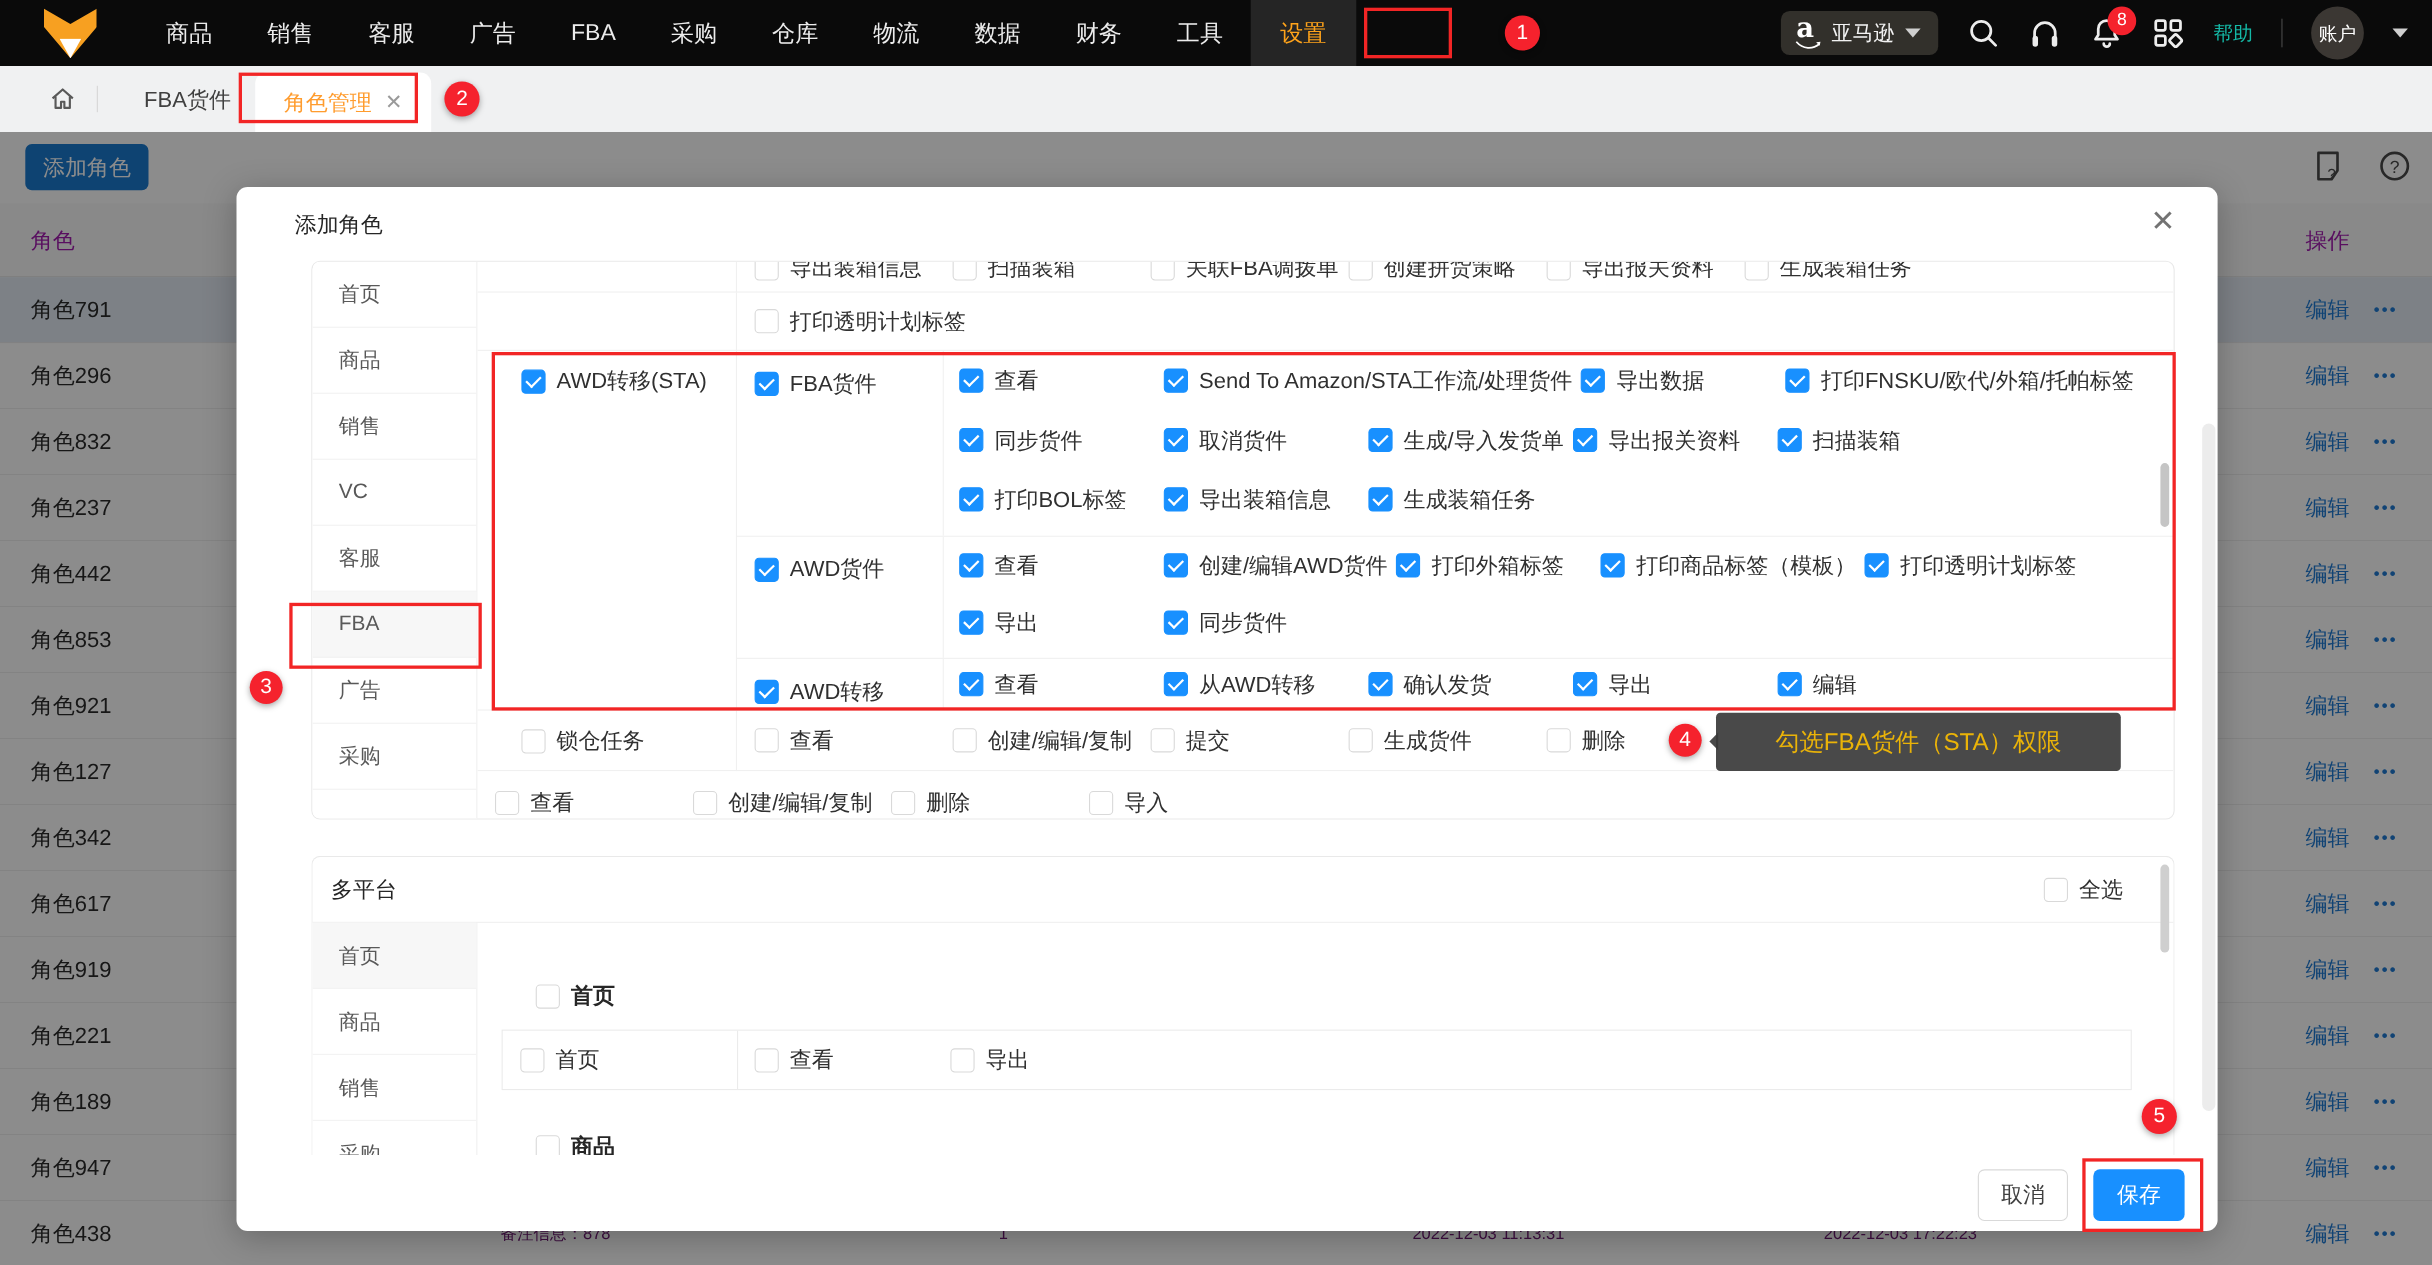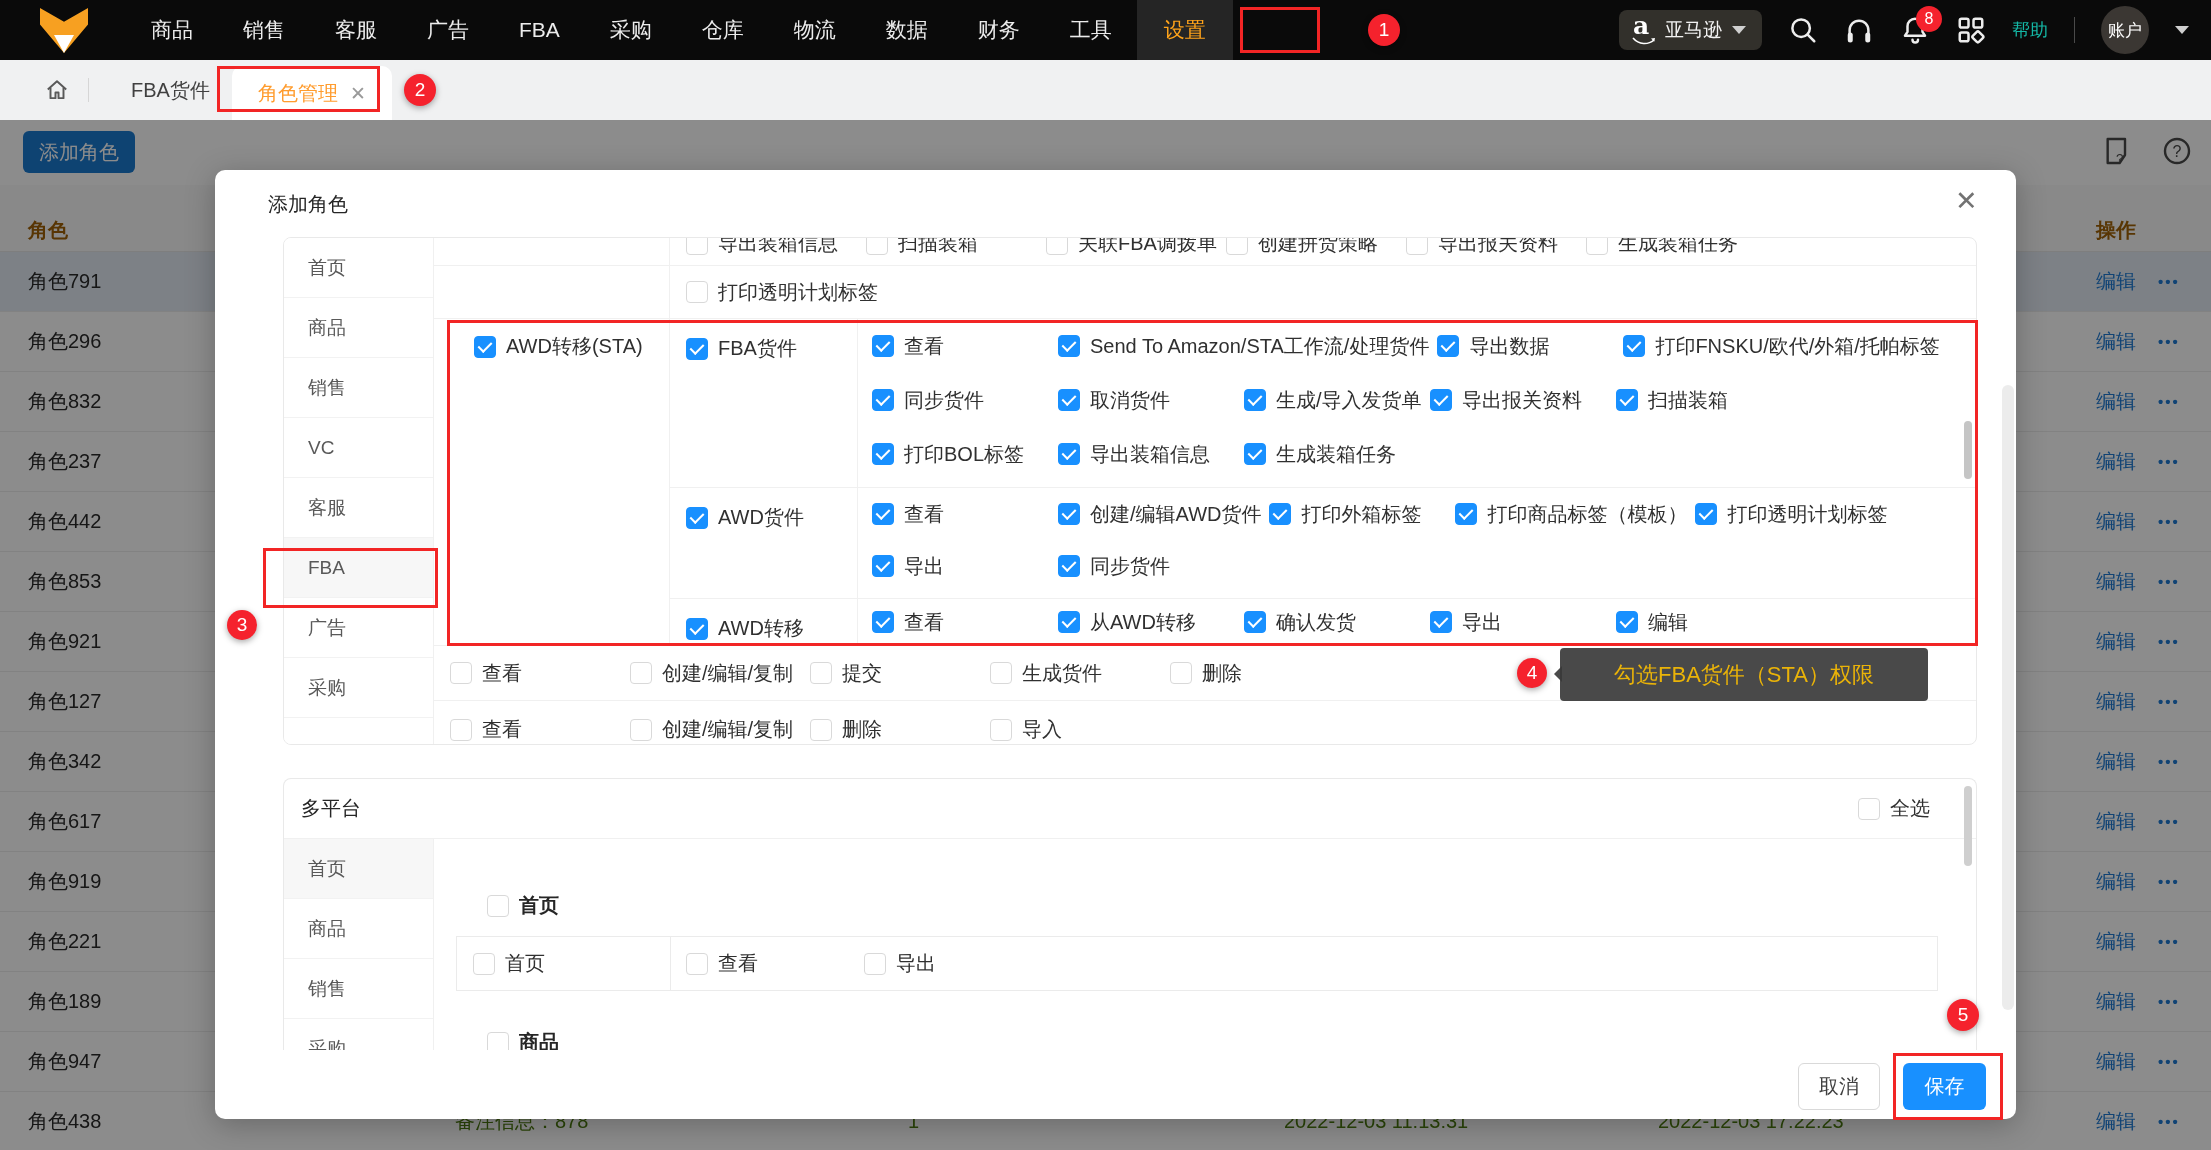--- a/index.html
+++ b/index.html
@@ -45,30 +45,30 @@
   .tb-tab.active { background:#fff; border-radius:10px 10px 0 0; color:#ff9c2e; margin-top:6px; height:54px; padding:0 26px; }
   .tb-x { color:#9a9a9a; font-size:19px; }
 
   
   .content { position:absolute; left:0; top:120px; width:2211px; height:1035px; background:#fff; z-index:1; }
   .toolbar { position:relative; height:65px; background:#fff; }
   .btn-add { position:absolute; left:23px; top:11px; width:112px; height:42px; background:#1a7ad0; color:#fff;
              border:none; border-radius:6px; font-size:20px; cursor:pointer; font-family:inherit; }
   .tb-icons { position:absolute; right:18px; top:15px; display:flex; gap:28px; }
   .thead { position:relative; height:67px; background:#fafafa; border-bottom:1px solid #e6e6e6; }
-  .th-role, .th-op { position:absolute; top:12px; height:100%; display:flex; align-items:center;
-                     font-weight:700; font-size:20px; color:#a16207; }
+  .th-role, .th-op { position:absolute; top:0; height:100%; display:flex; align-items:center;
+                     font-weight:400; font-size:20px; color:#a21caf; }
   .th-role { left:28px; } .th-op { left:2096px; }
   .trow { position:relative; height:60px; border-bottom:1px solid #ededed; background:#fff; }
   .trow.sel { background:#e3ecf5; }
   .td-name { position:absolute; left:28px; top:0; height:100%; display:flex; align-items:center; font-size:20px; color:#2b2b2b; }
   .td-ops { position:absolute; left:2096px; top:0; height:100%; display:flex; align-items:center; gap:22px; }
   .lnk-edit { color:#1f7bd4; font-size:20px; cursor:pointer; }
   .lnk-more { color:#1f7bd4; font-size:15px; font-weight:700; letter-spacing:2px; cursor:pointer; }
-  .td-extra { position:absolute; top:0; height:100%; display:flex; align-items:center; font-size:20px; color:#4d7c0f; }
+  .td-extra { position:absolute; top:0; height:100%; display:flex; align-items:center; font-size:15px; color:#701a75; }
 
   
   .overlay { position:absolute; left:0; top:120px; width:2211px; height:1035px; background:rgba(0,0,0,0.45); z-index:2; }
 
   
   .modal { position:absolute; left:215px; top:170px; width:1801px; height:949px; background:#fff;
            border-radius:10px; box-shadow:0 6px 30px rgba(0,0,0,.25); z-index:10; }
   .m-title { position:absolute; left:53px; top:21px; font-size:20px; color:#262626; }
   .m-close { position:absolute; left:1740px; top:18px; font-size:27px; color:#737373; cursor:pointer; line-height:1; }
   .m-scroll { position:absolute; left:1787px; top:215px; width:12px; height:625px; background:#ececec; border-radius:6px; }
@@ -554,20 +554,24 @@
                     <label class="perm">
                       <span class="cb on"></span>
                       <span class="plabel">编辑</span>
                     </label>
                   </div>
                 </div>
               </div>
             </div>
           </div>
           <div class="blk bb" style="top: 408px; height: 55px;">
+            <div class="col1" style="height: 55px;"><label class="perm wauto">
+                <span class="cb"></span>
+                <span class="plabel">锁仓任务</span>
+              </label></div>
             <div class="permflow">
               <label class="perm slot180">
                 <span class="cb"></span>
                 <span class="plabel">查看</span>
               </label>
               <label class="perm slot180">
                 <span class="cb"></span>
                 <span class="plabel">创建/编辑/复制</span>
               </label>
               <label class="perm slot180">

